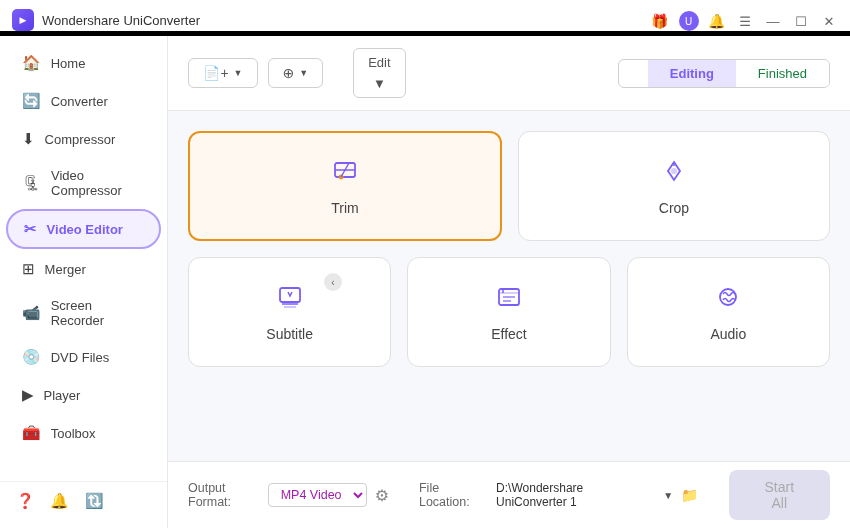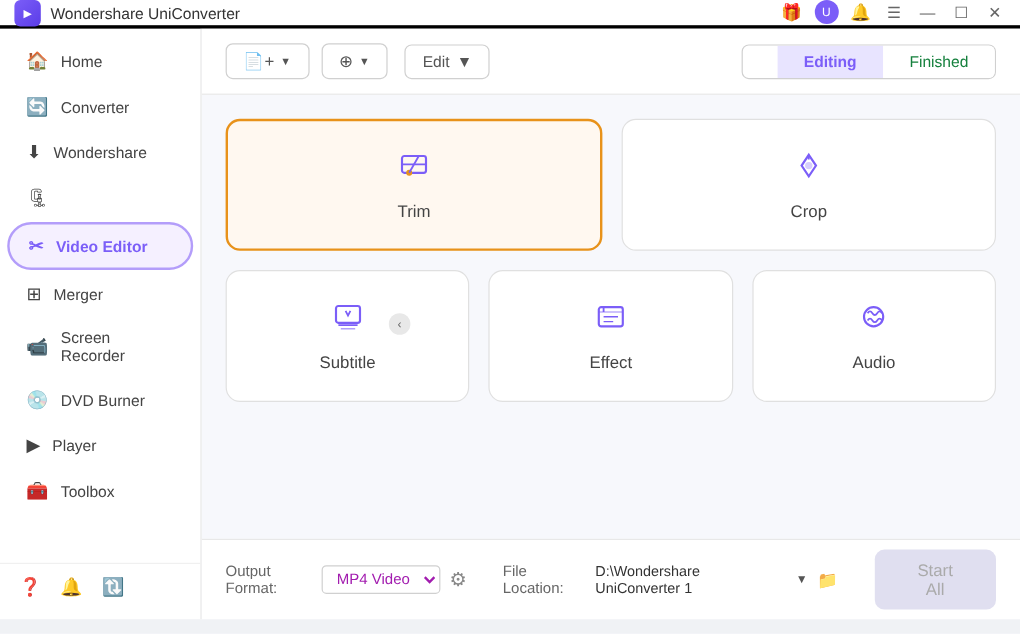--- a/index.html
+++ b/index.html
@@ -1,22 +1,22 @@
 <!DOCTYPE html>
 <html><head>
   <meta charset="utf-8">
   <style>
     * { box-sizing: border-box; margin: 0; padding: 0; }
     body { font-family: 'Segoe UI', Arial, sans-serif; background: #f0f2f5; width: 850px; height: 528px; overflow: hidden; user-select: none; }
 
     
     .title-bar {
-      display: flex; align-items: flex-start; justify-content: space-between;
-      background: #fff; height: 24px; padding: 0 12px;
-      border-bottom: 3px solid #000000;
+      display: flex; align-items: flex-end; justify-content: space-between;
+      background: #fff; height: 36px; padding: 0 12px;
+      border-bottom: 5px solid #000000;
     }
     .title-bar-left { display: flex; align-items: center; gap: 8px; }
     .app-icon { width: 22px; height: 22px; background: linear-gradient(135deg, #7b5ef8, #5b3de8); border-radius: 5px; display: flex; align-items: center; justify-content: center; }
     .app-icon::after { content: '▶'; color: white; font-size: 9px; }
     .title-text { font-size: 13px; color: #333; font-weight: 500; }
     .title-bar-right { display: flex; align-items: center; gap: 10px; }
     .title-btn { width: 18px; height: 18px; display: flex; align-items: center; justify-content: center; font-size: 13px; color: #666; cursor: pointer; border-radius: 3px; }
     .icon-gift { color: #e05c5c; font-size: 14px; }
     .icon-user { width: 20px; height: 20px; background: #7b5ef8; border-radius: 50%; display: flex; align-items: center; justify-content: center; color: white; font-size: 10px; }
     .icon-bell { font-size: 14px; color: #555; }
@@ -61,21 +61,21 @@
       display: flex; align-items: center; gap: 5px;
       padding: 6px 14px; border: 1.5px solid #d0d0d0; border-radius: 6px;
       background: #fff; cursor: pointer; font-size: 13px; color: #555;
     }
     .toolbar-btn .btn-icon { font-size: 14px; }
     .toolbar-btn .chevron { font-size: 9px; }
 
     .edit-dropdown {
       display: flex; align-items: center; gap: 6px;
       padding: 6px 14px; border: 1.5px solid #d0d0d0; border-radius: 6px;
-      background: #fff; cursor: pointer; font-size: 13px; color: #555; margin-left: 4px;
+      background: #fff; cursor: pointer; font-size: 13px; color: #555; margin-left: 20px; flex-direction: column;
     }
 
     .tab-group { display: flex; border: 1.5px solid #d0d0d0; border-radius: 6px; overflow: hidden; margin-left: auto; padding-left: 29px; }
     .tab-btn {
       padding: 6px 22px; font-size: 13px; border: none; cursor: pointer;
       background: #fff; color: #15803d;
     }
     .tab-btn.active { background: #e8e4ff; color: #7b5ef8; font-weight: 600; }
 
     
@@ -143,40 +143,41 @@
     <div class="sidebar-item">
       <span class="si-icon">🏠</span>
       <span>Home</span>
     </div>
     <div class="sidebar-item">
       <span class="si-icon">🔄</span>
       <span>Converter</span>
     </div>
     <div class="sidebar-item">
       <span class="si-icon">⬇</span>
-      <span>Wondershare</span>
+      <span>Compressor</span>
     </div>
     <div class="sidebar-item">
       <span class="si-icon">🗜</span>
+      <span>Video Compressor</span>
     </div>
     <div class="sidebar-item active">
       <span class="si-icon">✂</span>
       <span>Video Editor</span>
     </div>
     <div class="sidebar-item">
       <span class="si-icon">⊞</span>
       <span>Merger</span>
     </div>
     <div class="sidebar-item">
       <span class="si-icon">📹</span>
       <span>Screen Recorder</span>
     </div>
     <div class="sidebar-item">
       <span class="si-icon">💿</span>
-      <span>DVD Burner</span>
+      <span>DVD Files</span>
     </div>
     <div class="sidebar-item">
       <span class="si-icon">▶</span>
       <span>Player</span>
     </div>
     <div class="sidebar-item">
       <span class="si-icon">🧰</span>
       <span>Toolbox</span>
     </div>
     <div class="sidebar-footer">

